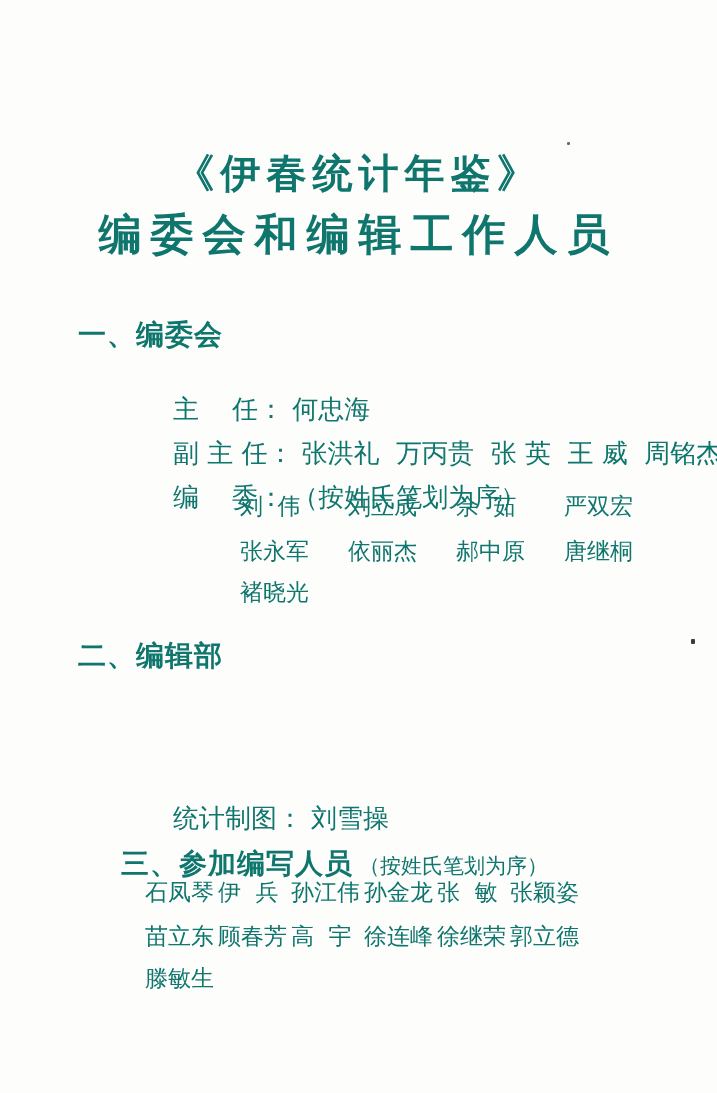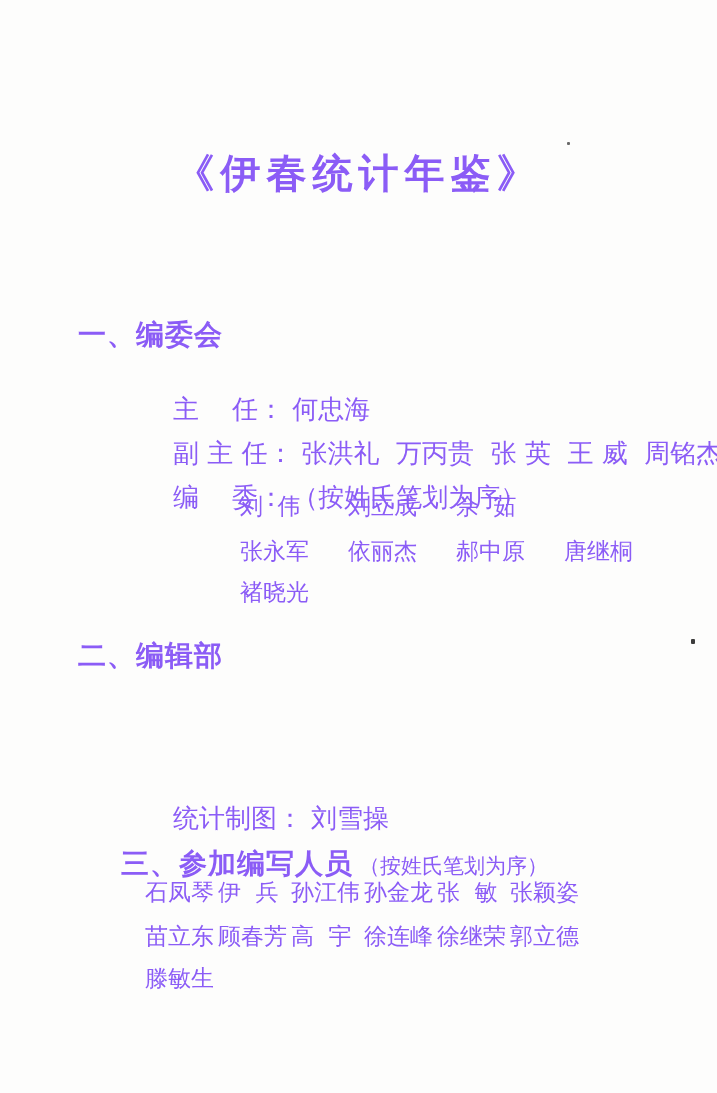--- a/index.html
+++ b/index.html
@@ -2,21 +2,21 @@
 <html><head>
 <meta charset="utf-8">
 <style>
   html, body { margin: 0; padding: 0; background: #e8e8e8; }
   .page {
     position: relative;
     width: 717px;
     height: 1093px;
     margin: 0 auto;
     background: #fdfdfc;
-    color: #8b5cf6;
+    color: #0f766e;
     font-family: "DejaVu Serif", "Liberation Serif", serif;
     overflow: hidden;
   }
   .abs { position: absolute; white-space: pre; }
 
   
   .title-line1 {
     top: 146px; left: 0; width: 100%;
     text-align: center;
     font-size: 40px; font-weight: 600;
@@ -56,37 +56,39 @@
   .speck { position: absolute; border-radius: 1px; }
   .speck-a { left: 567px; top: 142px; width: 3px; height: 3px; background: #6a6a6a; }
   .speck-b { left: 691px; top: 639px; width: 4px; height: 5px; background: #3c3c3c; }
 </style>
 </head>
 <body>
 
 <div class="page">
 
   <div class="abs title-line1">《伊春统计年鉴》</div>
+  <div class="abs title-line2">编委会和编辑工作人员</div>
 
   <div class="abs sec-heading" style="top:316px">一、编委会</div>
 
   <div class="abs row" style="top:362px">
     <span class="label">主    任：</span><span class="value">何忠海</span>
   </div>
   <div class="abs row" style="top:406px">
     <span class="label">副 主 任：</span><span class="value">张洪礼  万丙贵  张 英  王 威  周铭杰</span>
   </div>
   <div class="abs row" style="top:450px">
     <span class="label">编    委：</span><span class="value">（按姓氏笔划为序）</span>
   </div>
 
   <div class="abs member-row grid-committee" style="top:491px">
     <span class="cell">刘  伟</span>
     <span class="cell">刘立成</span>
     <span class="cell">佘  茹</span>
+    <span class="cell">严双宏</span>
   </div>
   <div class="abs member-row grid-committee" style="top:536px">
     <span class="cell">张永军</span>
     <span class="cell">依丽杰</span>
     <span class="cell">郝中原</span>
     <span class="cell">唐继桐</span>
   </div>
   <div class="abs member-row grid-committee" style="top:577px">
     <span class="cell">褚晓光</span>
   </div>

